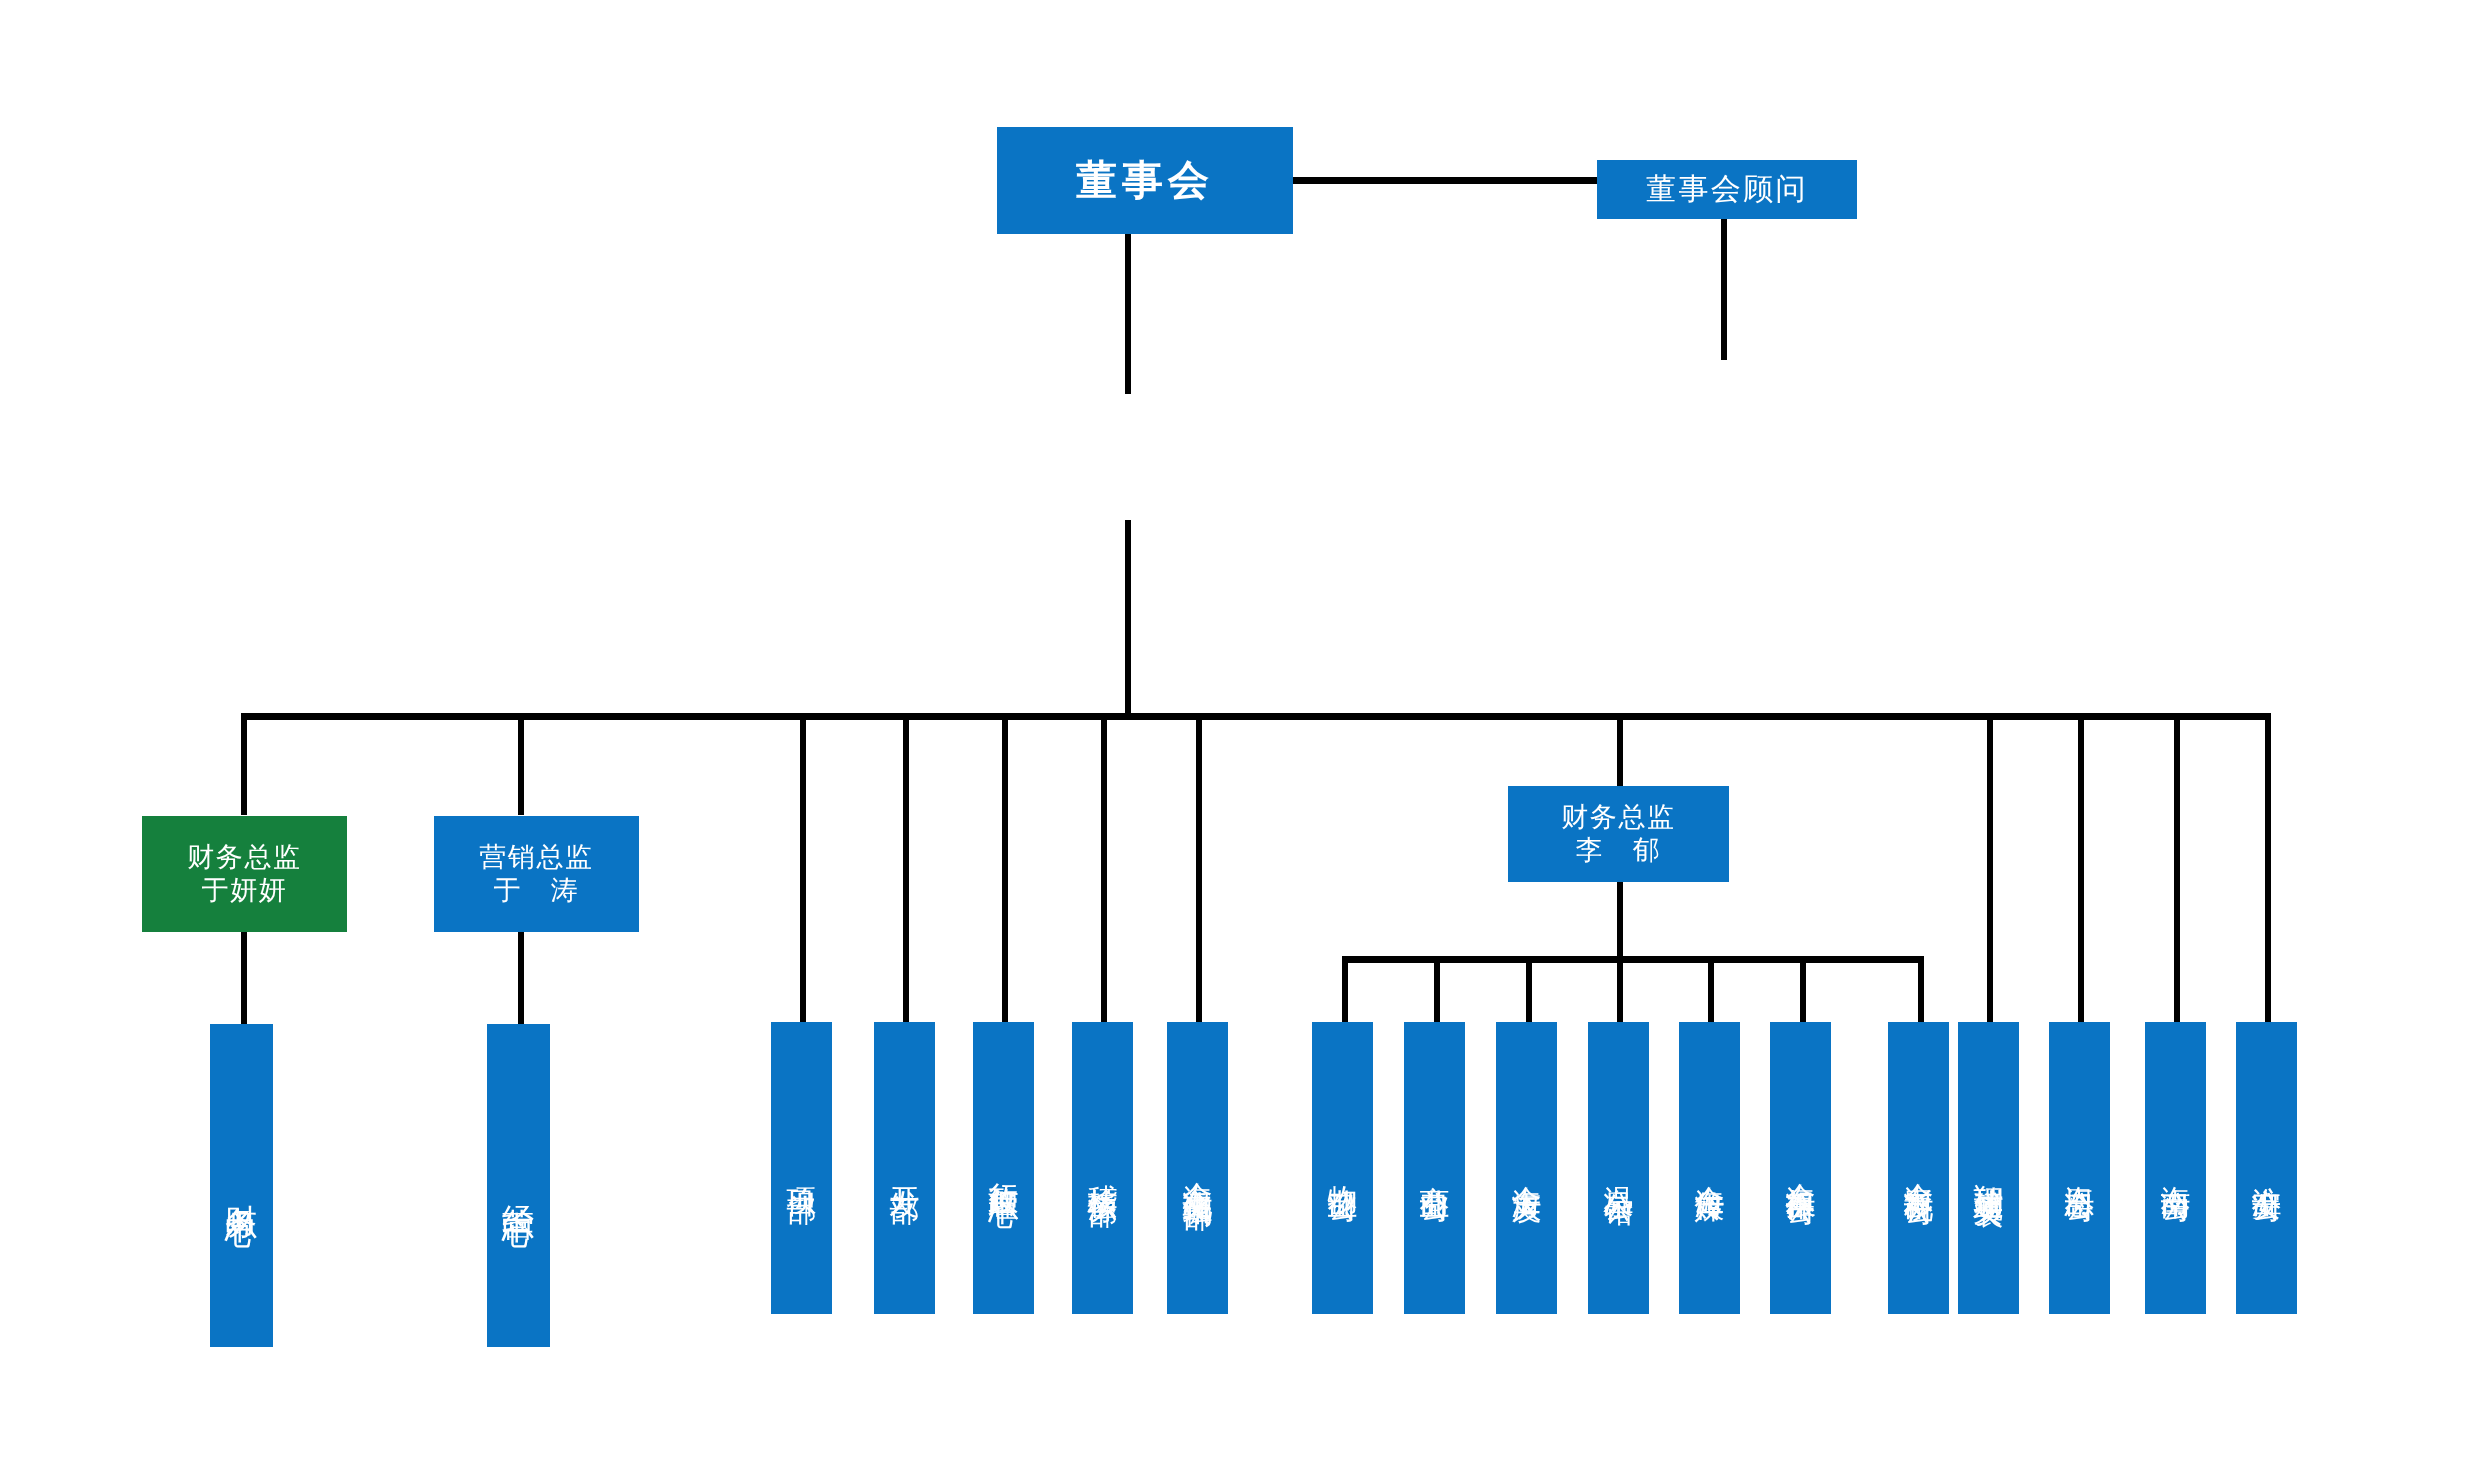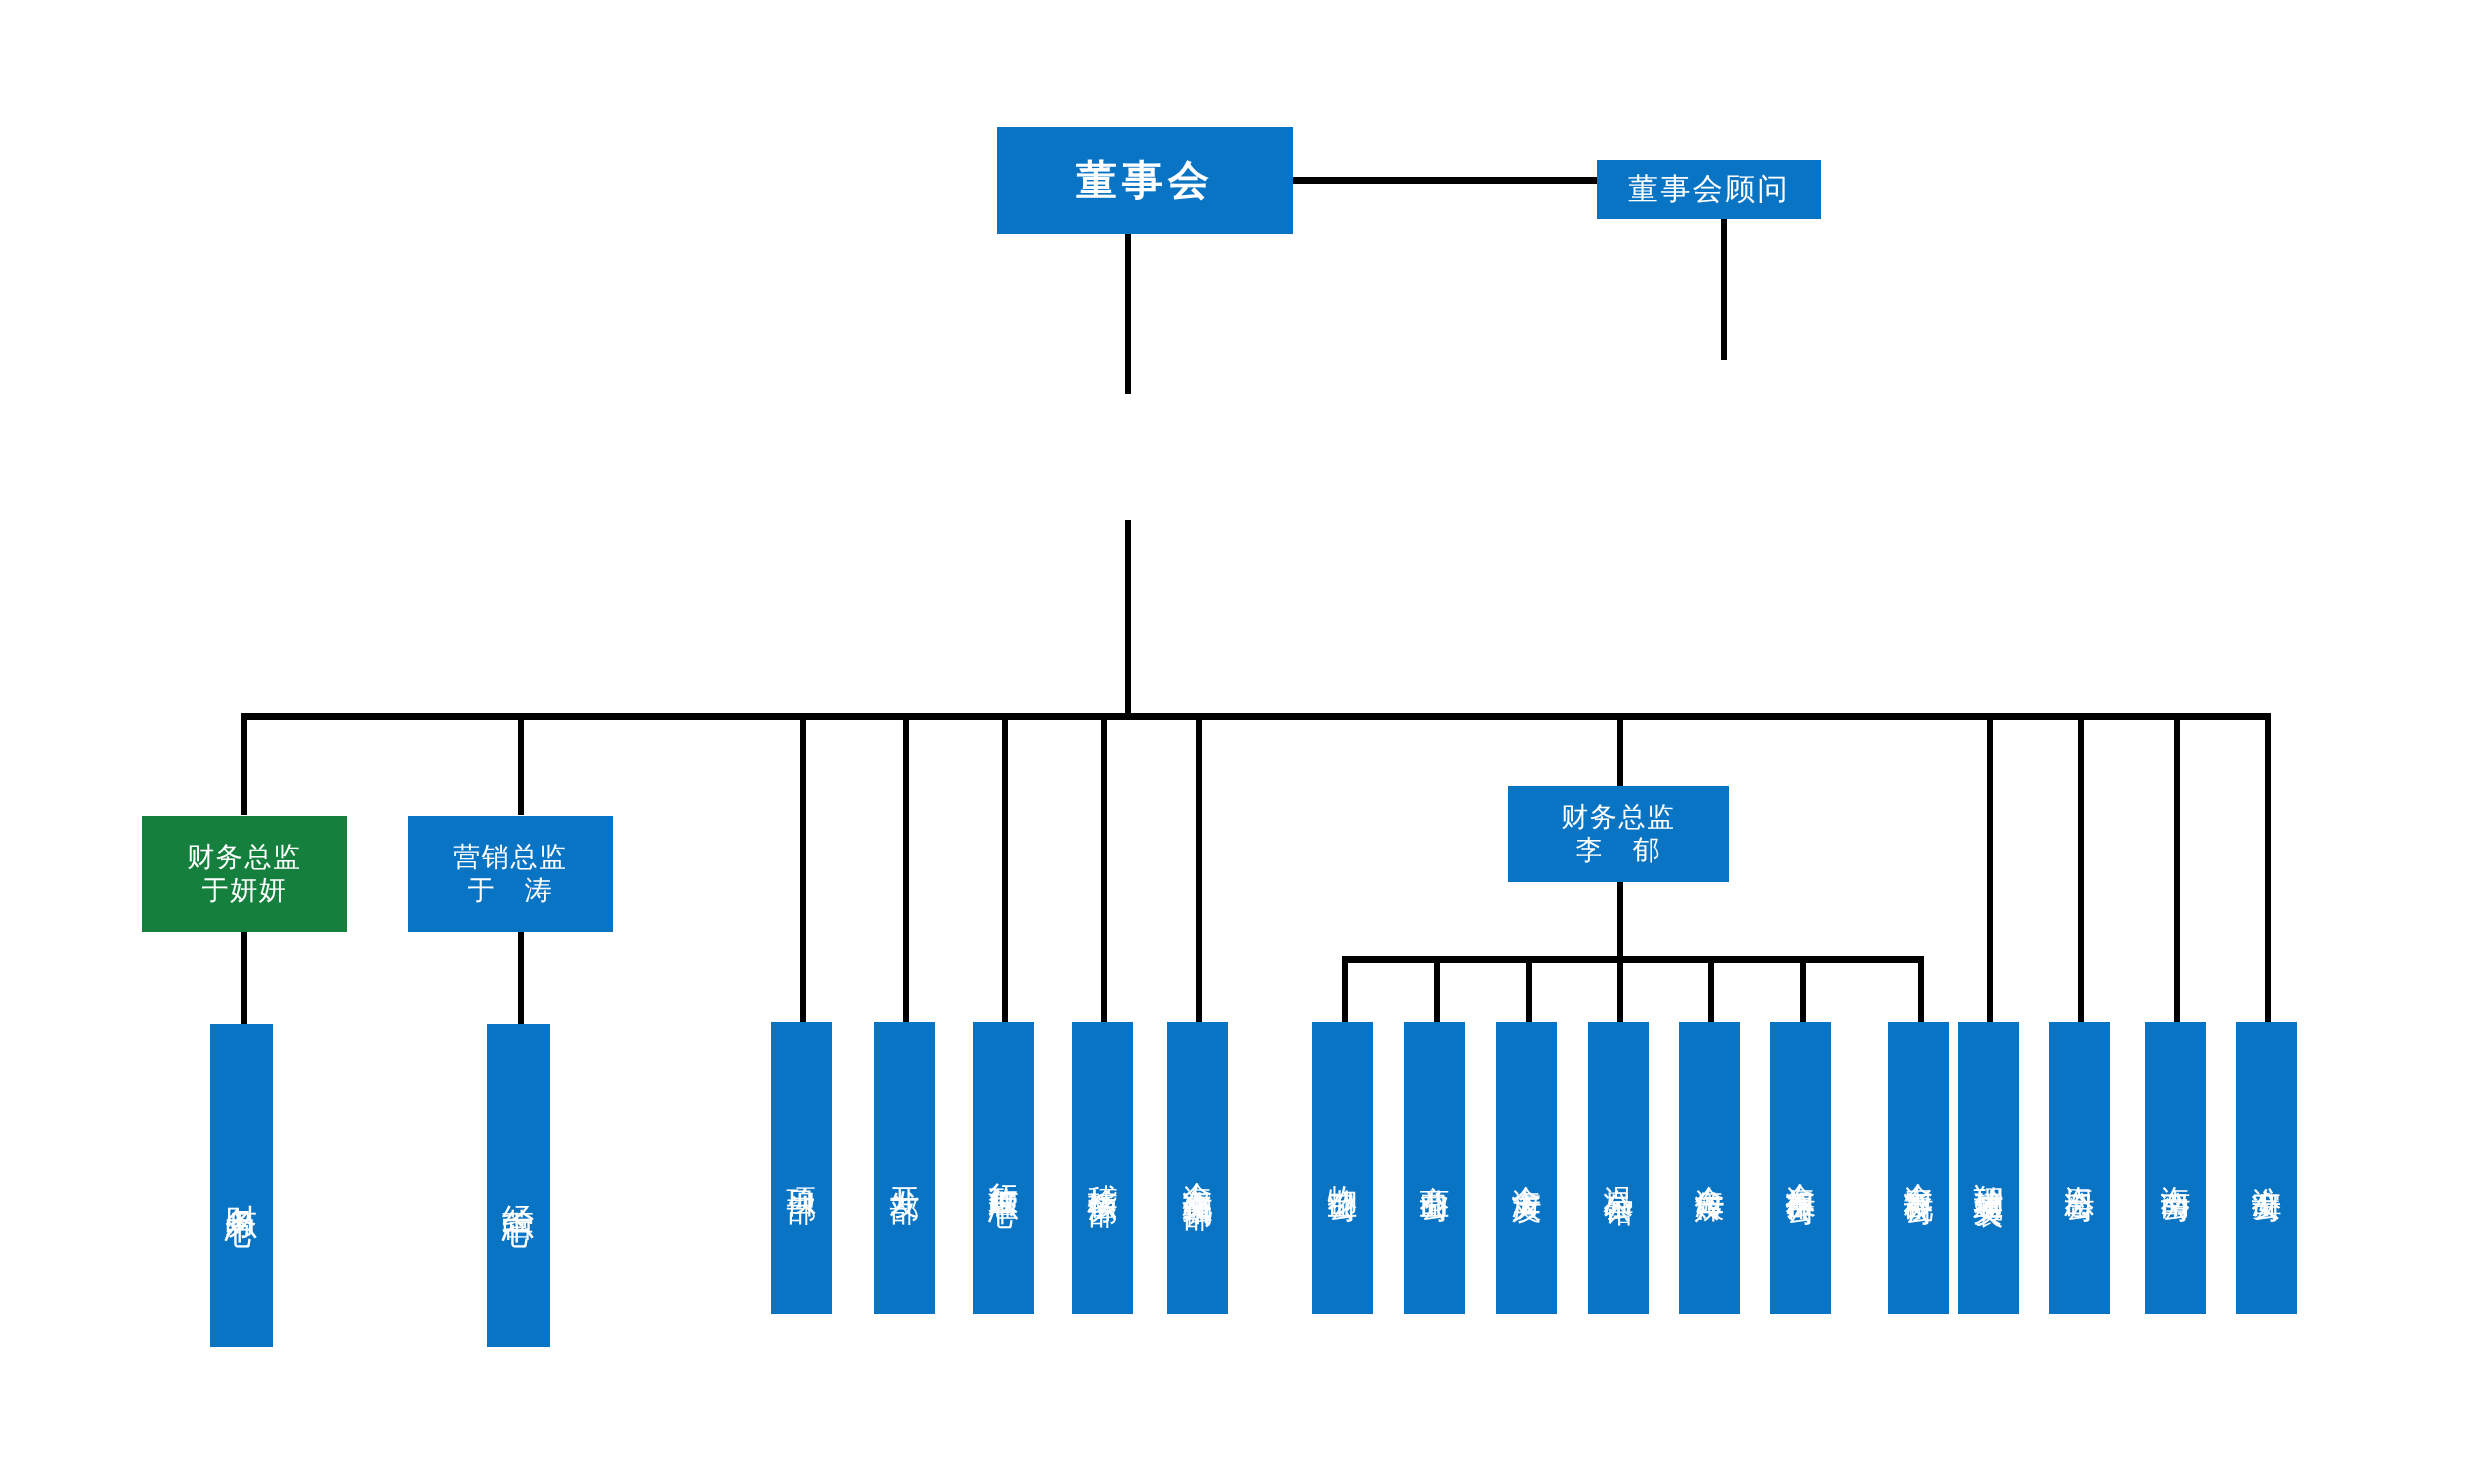--- a/index.html
+++ b/index.html
@@ -85,32 +85,32 @@
   <div class="conn vline" style="left: 1526px; top: 956px; height: 69px; background: rgb(0, 0, 0);"></div>
   <div class="conn vline" style="left: 1617px; top: 956px; height: 69px; background: rgb(0, 0, 0);"></div>
   <div class="conn vline" style="left: 1708px; top: 956px; height: 69px; background: rgb(0, 0, 0);"></div>
   <div class="conn vline" style="left: 1800px; top: 956px; height: 69px; background: rgb(0, 0, 0);"></div>
   <div class="conn vline" style="left: 1918px; top: 956px; height: 69px; background: rgb(0, 0, 0);"></div>
 
   <div class="box" style="left: 997px; top: 127px; width: 296px; height: 107px; font-size: 41px; font-weight: 700; letter-spacing: 0.12em; background: rgb(10, 116, 196); color: rgb(255, 255, 255);">
     <span class="line">董事会</span>
   </div>
 
-  <div class="box" style="left: 1597px; top: 160px; width: 224px; height: 59px; font-size: 30px; letter-spacing: 0.08em; background: rgb(10, 116, 196); color: rgb(255, 255, 255);">
+  <div class="box" style="left: 1597px; top: 160px; width: 260px; height: 59px; font-size: 30px; letter-spacing: 0.08em; background: rgb(10, 116, 196); color: rgb(255, 255, 255);">
     <span class="line">董事会顾问</span>
   </div>
 
 
 
   <div class="box two-line" style="left: 142px; top: 816px; width: 205px; height: 116px; font-size: 27px; background: #15803d; color: rgb(255, 255, 255);">
     <span class="line">财务总监</span>
     <span class="line">于妍妍</span>
   </div>
 
-  <div class="box two-line" style="left: 408px; top: 816px; width: 205px; height: 116px; font-size: 27px; background: rgb(10, 116, 196); color: rgb(255, 255, 255);">
+  <div class="box two-line" style="left: 434px; top: 816px; width: 205px; height: 116px; font-size: 27px; background: rgb(10, 116, 196); color: rgb(255, 255, 255);">
     <span class="line">营销总监</span>
     <span class="line">于　涛</span>
   </div>
 
   <div class="box two-line" style="left: 1508px; top: 786px; width: 221px; height: 96px; font-size: 27px; background: rgb(10, 116, 196); color: rgb(255, 255, 255);">
     <span class="line">财务总监</span>
     <span class="line">李　郁</span>
   </div>
 
   <div class="vbox" style="left: 210px; top: 1024px; width: 63px; height: 323px; background: rgb(10, 116, 196); color: rgb(255, 255, 255);">

